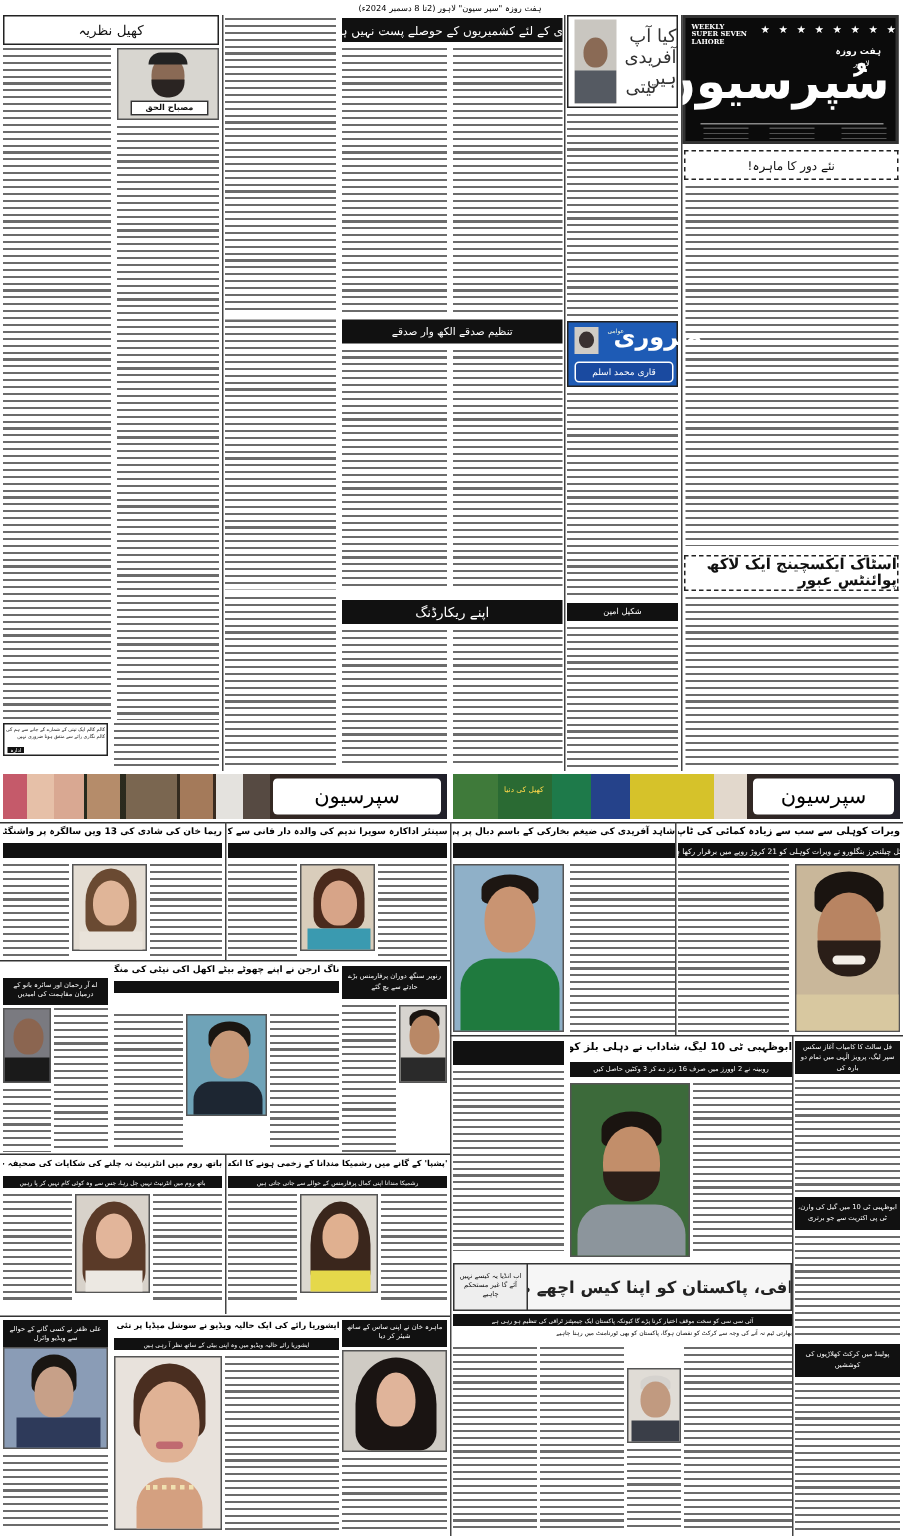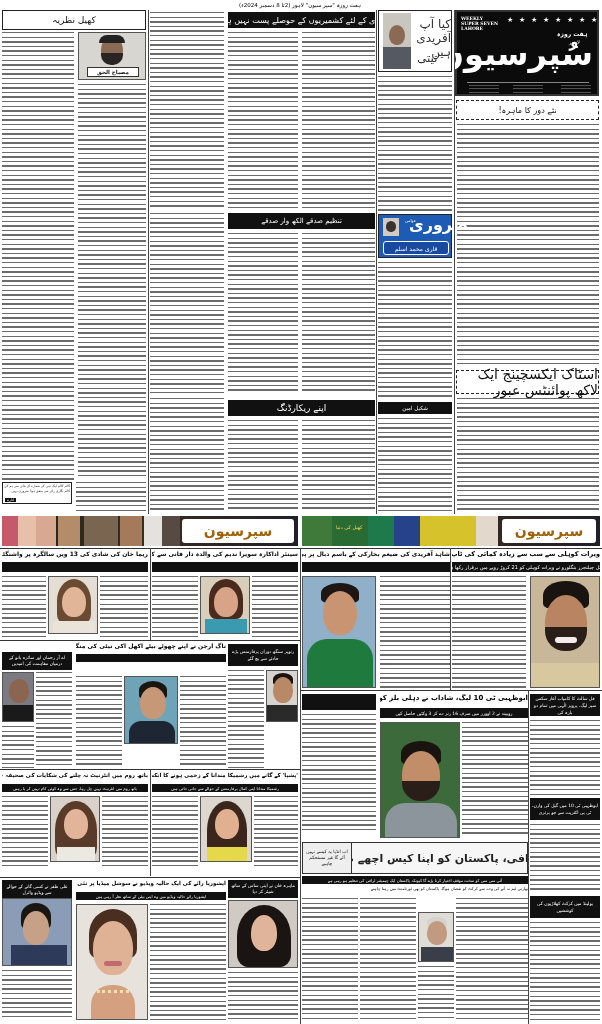--- a/index.html
+++ b/index.html
@@ -13,21 +13,21 @@
   .hbar-sm { font-size: 7px; }
   .head-plain { font-size: 8px; color: #000; direction: rtl; text-align: right; white-space: nowrap; overflow: hidden; font-weight: bold; }
   .boxed { border: 1px solid #222; }
   .dashed { border: 1.5px dashed #222; }
   .photo { overflow: hidden; border: 1px solid #555; }
   .face { position: absolute; border-radius: 50% 50% 45% 45%; }
   .hair { position: absolute; border-radius: 50% 50% 20% 20%; }
   .masthead { background: #0b0b0b; border: 2px solid #333; color: #fff; }
   .star { position:absolute; color:#fff; font-size:7px; }
   .banner { background: linear-gradient(90deg,#1b2a1b,#3a2b20,#20202a); overflow:hidden; }
-  .logo-green { color:#a16207; font-weight:bold; font-size:14px; background:#fff; border-radius:3px; display:flex; align-items:center; justify-content:center; direction:rtl; }
+  .logo-green { color:#000000; font-weight:normal; font-size:14px; background:#fff; border-radius:3px; display:flex; align-items:center; justify-content:center; direction:rtl; }
   .smalltitle { font-size: 6.5px; direction: rtl; text-align: center; white-space: nowrap; overflow: hidden; color:#000; font-weight:bold; }
 </style>
 </head>
 <body>
 
 <div class="abs smalltitle" style="left:190px;top:2px;width:220px;height:8px;font-size:5.5px;font-weight:normal;">ہفت روزہ "سپر سیون" لاہور (2تا 8 دسمبر 2024ء)</div>
 
 <div class="abs masthead" style="left:455px;top:10px;width:144px;height:86px;">
   <div class="abs" style="left:4px;top:4px;font-size:4.5px;line-height:5px;font-family:'DejaVu Serif',serif;font-weight:bold;">
     <div>WEEKLY</div>
@@ -50,21 +50,21 @@
   <div class="abs lines" style="left:56px;top:73px;width:30px;height:8px;opacity:.4;background-image:repeating-linear-gradient(to bottom,#bbb 0,#bbb 1px,transparent 1px,transparent 3.5px);"></div>
   <div class="abs lines" style="left:104px;top:73px;width:30px;height:8px;opacity:.4;background-image:repeating-linear-gradient(to bottom,#bbb 0,#bbb 1px,transparent 1px,transparent 3.5px);"></div>
 </div>
 
 <div class="abs dashed" style="left:456px;top:100px;width:143px;height:20px;display:flex;align-items:center;justify-content:center;">
   <span style="font-size:8px;direction:rtl;">نئے دور کا ماہرہ!</span>
 </div>
 <div class="abs lines" style="left:457px;top:124px;width:142px;height:240px;"></div>
 
 <div class="abs dashed" style="left:456px;top:370px;width:143px;height:24px;display:flex;align-items:center;justify-content:center;">
-  <span style="font-size:14px;direction:rtl;font-weight:normal;">اسٹاک ایکسچینج ایک لاکھ پوائنٹس عبور</span>
+  <span style="font-size:10px;direction:rtl;font-weight:bold;">اسٹاک ایکسچینج ایک لاکھ پوائنٹس عبور</span>
 </div>
 <div class="abs lines" style="left:457px;top:398px;width:142px;height:114px;"></div>
 
 <div class="abs boxed" style="left:378px;top:10px;width:74px;height:62px;background:#fff;">
   <div class="abs photo" style="left:4px;top:2px;width:28px;height:56px;background:#c9c6c0;border:none;">
     <div class="face" style="left:6px;top:12px;width:16px;height:20px;background:#8a6a55;"></div>
     <div class="abs" style="left:0;top:34px;width:28px;height:22px;background:#555a62;"></div>
   </div>
   <div class="abs" style="left:34px;top:6px;font-size:12px;direction:rtl;color:#333;">کیا آپ آفریدی ہیں</div>
   <div class="abs" style="left:38px;top:40px;font-size:12px;direction:rtl;color:#333;">تیتی</div>

